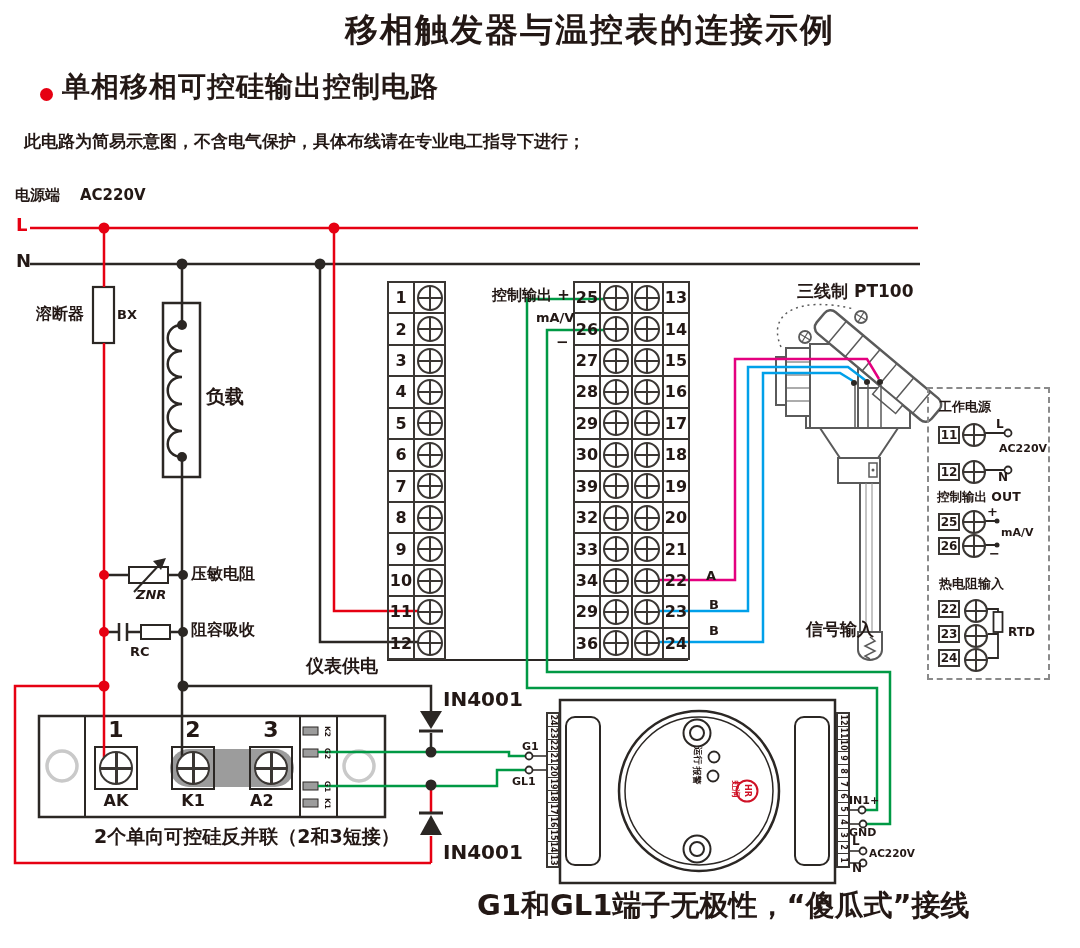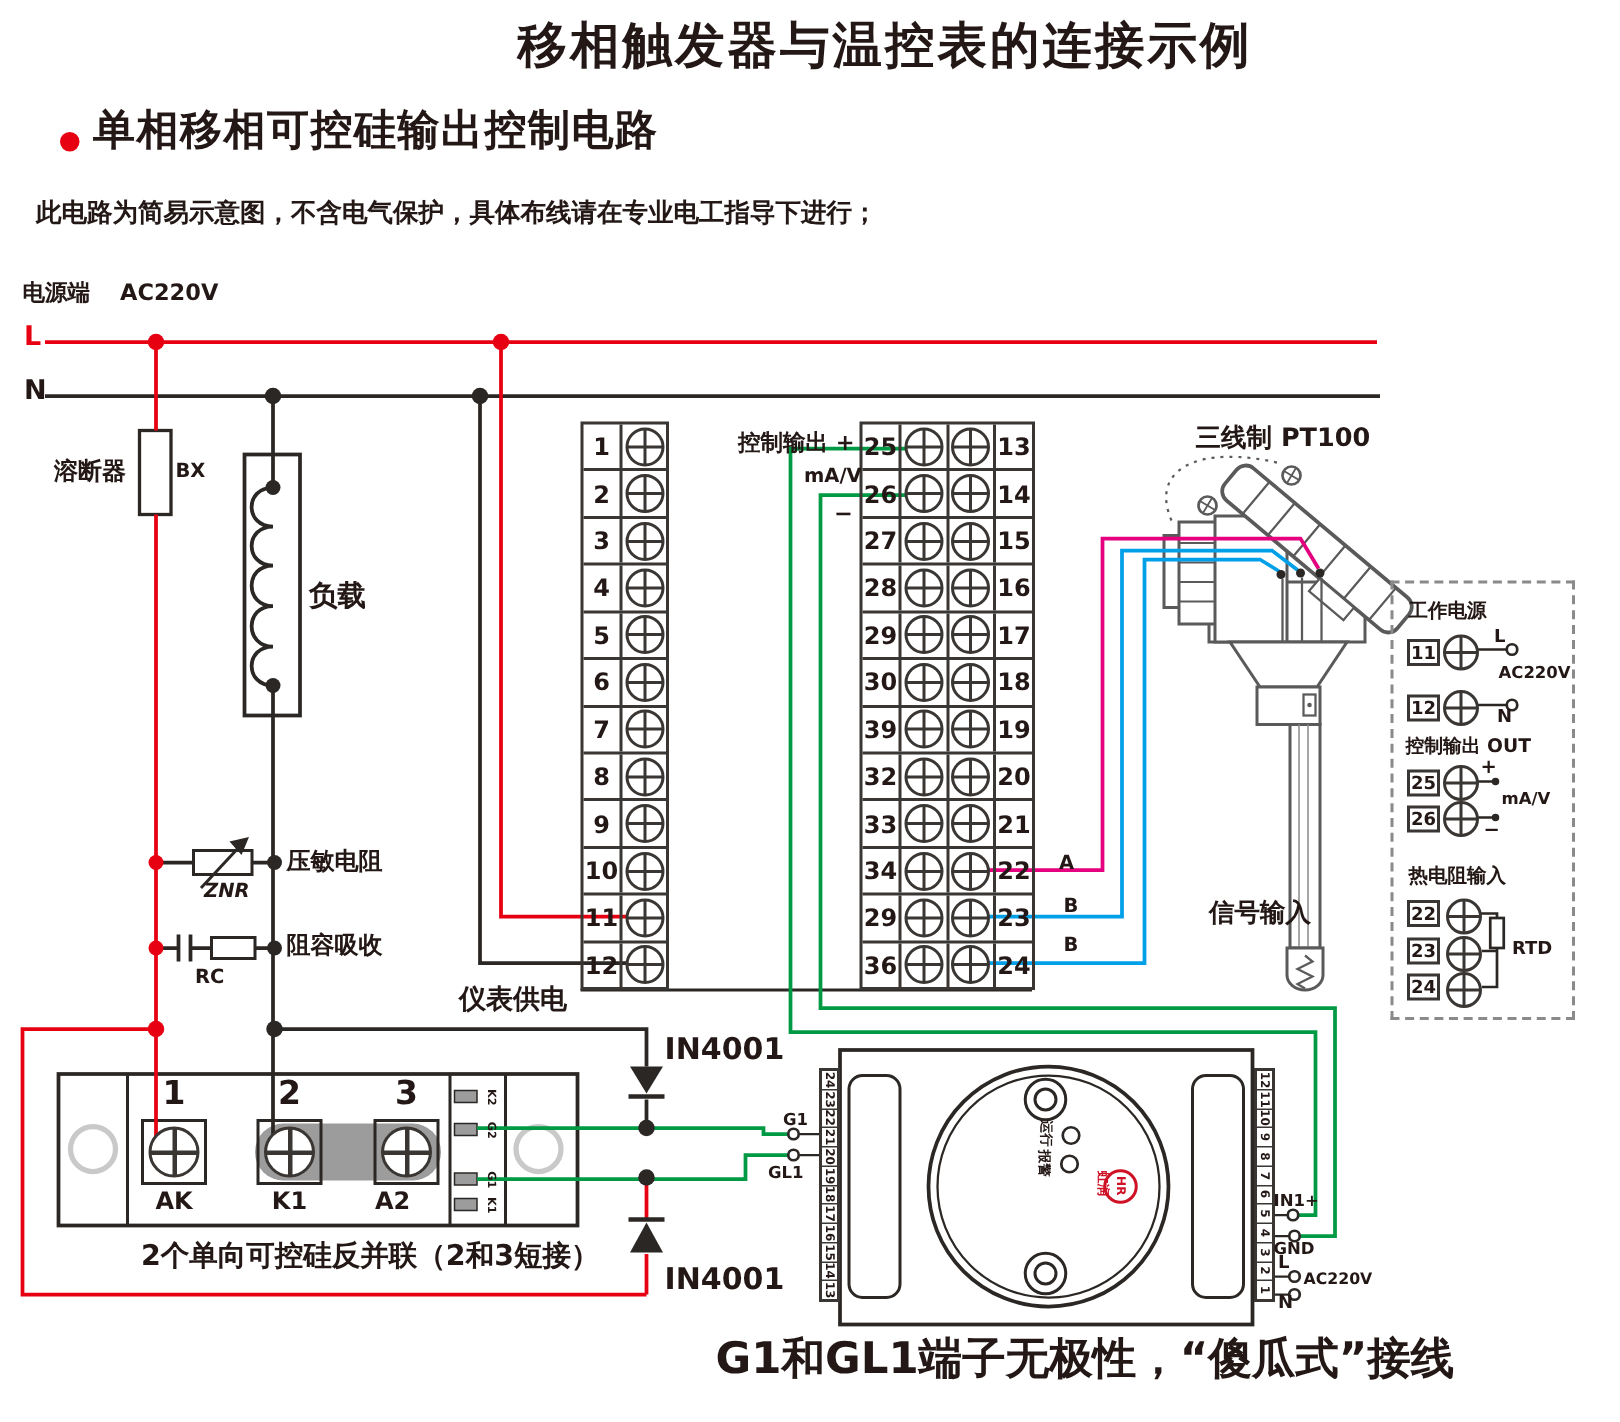--- a/index.html
+++ b/index.html
@@ -420,21 +420,21 @@
 
 <span class="abs b" style="left:492px;top:286px;font-size:15px;">控制输出 +</span>
 <span class="abs b" style="left:536px;top:310px;font-size:13px;">mA/V</span>
 <span class="abs b" style="left:556px;top:333px;font-size:15px;">−</span>
 <span class="abs b" style="left:306px;top:654px;font-size:18px;">仪表供电</span>
 
 <span class="abs b" style="left:797px;top:280px;font-size:17px;">三线制 PT100</span>
 <span class="abs b" style="left:706px;top:568px;font-size:13px;">A</span>
 <span class="abs b" style="left:709px;top:597px;font-size:13px;">B</span>
 <span class="abs b" style="left:709px;top:623px;font-size:13px;">B</span>
-<span class="abs b" style="left:766px;top:597px;font-size:17px;padding-left:40px;">信号输入</span>
+<span class="abs b" style="left:766px;top:618px;font-size:17px;padding-left:40px;">信号输入</span>
 
 <div class="side-panel">
   <span class="abs b" style="left:10px;top:9px;font-size:13px;">工作电源</span>
   <div class="pnl-num" style="left:9px;top:37px;">11</div>
   <div class="screw d24" style="left:33px;top:34px;"></div>
   <span class="abs b" style="left:67px;top:28px;font-size:12px;">L</span>
   <span class="abs b" style="left:70px;top:53px;font-size:11px;">AC220V</span>
   <div class="pnl-num" style="left:9px;top:74px;">12</div>
   <div class="screw d24" style="left:33px;top:71px;"></div>
   <span class="abs b" style="left:69px;top:81px;font-size:12px;">N</span>

